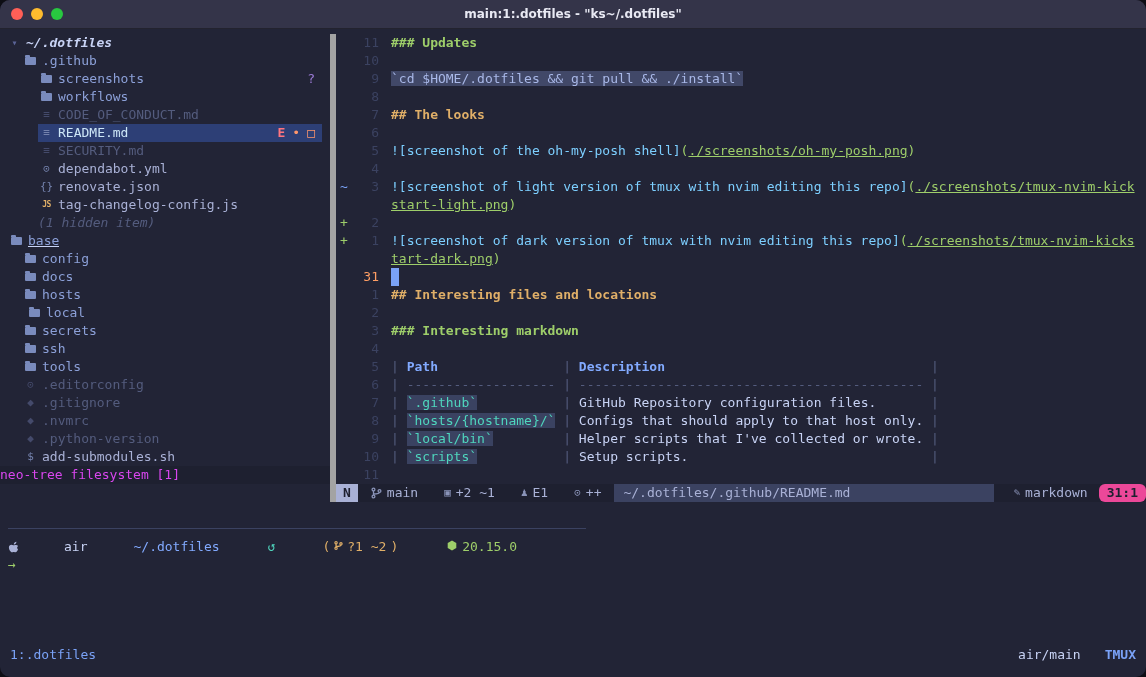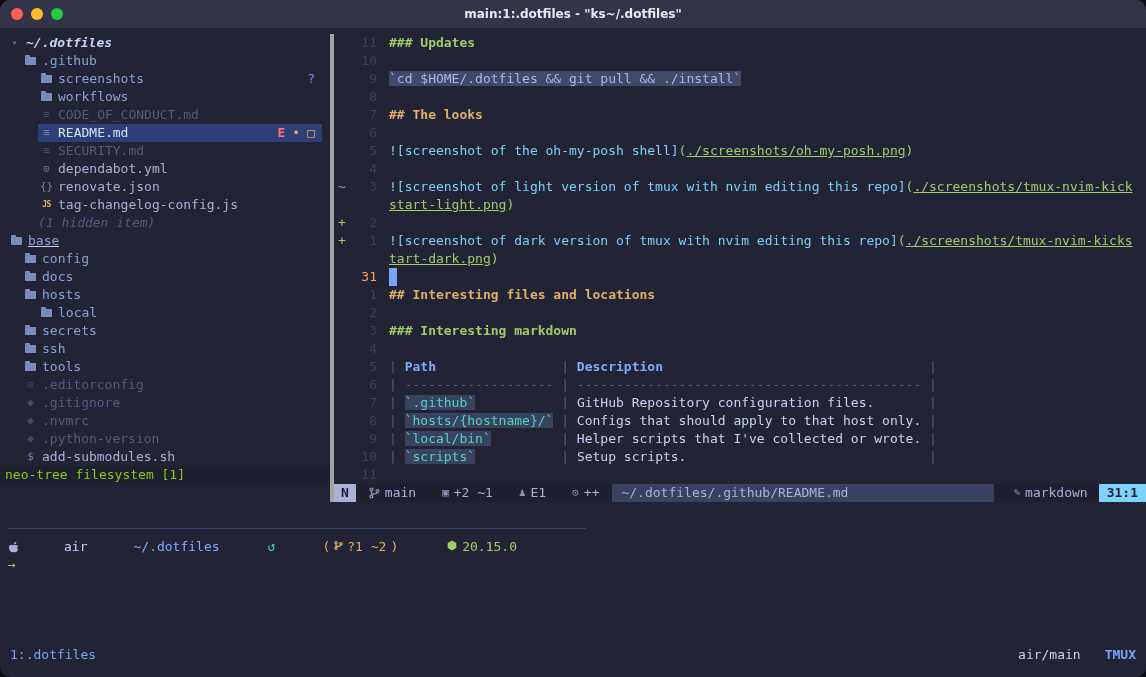--- a/index.html
+++ b/index.html
@@ -10,21 +10,21 @@
     display:flex;align-items:center;position:relative;}
   .lights{display:flex;gap:8px;padding-left:11px;z-index:2;}
   .light{width:12px;height:12px;border-radius:50%;display:inline-block;}
   .light.red{background:#ff5f57}.light.yellow{background:#febc2e}.light.green{background:#28c840}
   .title{position:absolute;left:0;right:0;text-align:center;font-family:"DejaVu Sans",sans-serif;
     font-size:12px;font-weight:bold;color:#e8e9f3;}
   
   .terminal{flex:1;display:flex;flex-direction:column;font-size:13px;line-height:18px;color:#c8d3f5;min-height:0;}
   .main-split{display:flex;flex:0 0 auto;padding-top:5px;}
   .sidebar{width:330px;flex:0 0 330px;display:flex;flex-direction:column;}
-  .editor-col{flex:1;min-width:0;border-left:4px solid #a3a3a3;display:flex;flex-direction:column;}
+  .editor-col{flex:1;min-width:0;border-left:6px solid #a3a3a3;display:flex;flex-direction:column;}
   
   .tree-row{height:18px;display:flex;align-items:center;white-space:pre;}
   .tree-inner{flex:1;display:flex;align-items:center;height:18px;margin-right:8px;min-width:0;}
   .tree-sel{background:#2d3f76;}
   .t-icon{width:17px;flex:0 0 17px;display:inline-flex;justify-content:center;align-items:center;
     margin-right:3px;color:#7482ad;font-size:11px;}
   .ti-js{color:#e0af68;font-size:8px;font-weight:bold;letter-spacing:-0.5px;}
   .ti-chevron{color:#5b6498;font-size:10px;}
   .fold-shape{width:11px;height:8px;background:#7a8bbd;border-radius:1px;position:relative;display:inline-block;}
   .fold-shape::before{content:"";position:absolute;top:-2px;left:0;width:5px;height:2px;background:#7a8bbd;
@@ -35,21 +35,21 @@
   .dir  .tree-label{color:#8ca0d8;}
   .file .tree-label{color:#a9b1d6;}
   .dim  .tree-label{color:#545c7e;}
   .sel  .tree-label{color:#cde6f7;}
   .hiddennote .tree-label{color:#545c7e;font-style:italic;}
   .tree-right{margin-left:auto;display:flex;gap:7px;padding-right:7px;align-items:center;}
   .mk-err{color:#ff757f;font-weight:bold;}
   .mk-mod{color:#ff966c;}
   .mk-box{color:#ff966c;}
   .mk-untracked{color:#9d7cd8;}
-  .tree-status{height:18px;background:#1e2030;color:#84cc16;display:flex;align-items:center;padding-left:5px;}
+  .tree-status{height:18px;background:#1e2030;color:#d946ef;display:flex;align-items:center;}
   
   .ed-row{height:18px;display:flex;white-space:pre;align-items:center;}
   .sign{width:13px;flex:0 0 13px;padding-left:4px;}
   .s-add{color:#9ece6a;}
   .s-ch{color:#7aa2f7;}
   .lnum{width:26px;flex:0 0 26px;text-align:right;color:#3b4261;margin-right:12px;}
   .lnum.cur{color:#ff9e64;}
   .ltext{flex:1;min-width:0;overflow:hidden;}
   .seg-h2{color:#e0af68;font-weight:bold;}
   .seg-h3{color:#9ece6a;font-weight:bold;}
@@ -65,22 +65,22 @@
   .cursor{background:#7aa2f7;display:inline-block;}
   
   .statusline{height:18px;display:flex;align-items:center;background:#1e2030;}
   .sl-mode{background:#a9b1d6;color:#1e2030;font-weight:bold;padding:0 7px;height:18px;
     display:inline-flex;align-items:center;}
   .sl-seg{display:inline-flex;align-items:center;gap:5px;padding:0 13px;color:#a9b1d6;}
   .sl-ic{color:#8a93b8;font-size:11px;display:inline-flex;align-items:center;}
   .sl-path{flex:1;min-width:0;background:#3b4261;color:#a9b1d6;padding:0 9px;height:18px;
     display:inline-flex;align-items:center;margin-right:8px;overflow:hidden;}
   .sl-ft{display:inline-flex;align-items:center;gap:5px;color:#a9b1d6;padding:0 11px;}
-  .sl-pos{background:#7dd3fc;color:#1e2030;font-weight:bold;padding:0 8px;height:18px;
-    display:inline-flex;align-items:center;}
+  .sl-pos{background:#ec4899;color:#1e2030;font-weight:bold;padding:0 8px;height:18px;
+    display:inline-flex;align-items:center;border-radius:6px;}
   
   .cmd-area{height:26px;flex:0 0 26px;}
   .pane-sep{height:1px;width:578px;background:#3b4261;}
   .shell{padding-left:8px;}
   .prompt-line{height:18px;display:flex;align-items:center;white-space:pre;margin-top:0;}
   .prompt-line.first{margin-top:9px;gap:38px;}
   .p-apple{color:#a9b1d6;display:inline-flex;align-items:center;}
   .p-user{color:#c8d3f5;margin-left:7px;}
   .p-path{color:#82aaff;margin-left:8px;}
   .p-sync{color:#4fd6be;margin-left:10px;}
@@ -121,21 +121,21 @@
             <div class="tree-row sel" style="padding-left: 38px;"><div class="tree-inner tree-sel"><span class="t-icon ti-md">≡</span><span class="tree-label">README.md</span><span class="tree-right"><span class="mk-err">E</span><span class="mk-mod">•</span><span class="mk-box">□</span></span></div></div>
             <div class="tree-row dim" style="padding-left: 38px;"><div class="tree-inner"><span class="t-icon ti-md">≡</span><span class="tree-label">SECURITY.md</span></div></div>
             <div class="tree-row file" style="padding-left: 38px;"><div class="tree-inner"><span class="t-icon ti-yml">⊙</span><span class="tree-label">dependabot.yml</span></div></div>
             <div class="tree-row file" style="padding-left: 38px;"><div class="tree-inner"><span class="t-icon ti-json">{}</span><span class="tree-label">renovate.json</span></div></div>
             <div class="tree-row file" style="padding-left: 38px;"><div class="tree-inner"><span class="t-icon ti-js">JS</span><span class="tree-label">tag-changelog-config.js</span></div></div>
             <div class="tree-row hiddennote" style="padding-left: 38px;"><div class="tree-inner"><span class="tree-label">(1 hidden item)</span></div></div>
             <div class="tree-row dir" style="padding-left: 8px; text-decoration: underline;"><div class="tree-inner"><span class="t-icon ti-folder"><i class="fold-shape"></i></span><span class="tree-label">base</span></div></div>
             <div class="tree-row dir" style="padding-left: 22px;"><div class="tree-inner"><span class="t-icon ti-folder"><i class="fold-shape"></i></span><span class="tree-label">config</span></div></div>
             <div class="tree-row dir" style="padding-left: 22px;"><div class="tree-inner"><span class="t-icon ti-folder"><i class="fold-shape"></i></span><span class="tree-label">docs</span></div></div>
             <div class="tree-row dir" style="padding-left: 22px;"><div class="tree-inner"><span class="t-icon ti-folder"><i class="fold-shape"></i></span><span class="tree-label">hosts</span></div></div>
-            <div class="tree-row dir" style="padding-left: 38px; justify-content: flex-end;"><div class="tree-inner"><span class="t-icon ti-folder"><i class="fold-shape"></i></span><span class="tree-label">local</span></div></div>
+            <div class="tree-row dir" style="padding-left: 26px; justify-content: flex-end;"><div class="tree-inner"><span class="t-icon ti-folder"><i class="fold-shape"></i></span><span class="tree-label">local</span></div></div>
             <div class="tree-row dir" style="padding-left: 22px;"><div class="tree-inner"><span class="t-icon ti-folder"><i class="fold-shape"></i></span><span class="tree-label">secrets</span></div></div>
             <div class="tree-row dir" style="padding-left: 22px;"><div class="tree-inner"><span class="t-icon ti-folder"><i class="fold-shape"></i></span><span class="tree-label">ssh</span></div></div>
             <div class="tree-row dir" style="padding-left: 22px;"><div class="tree-inner"><span class="t-icon ti-folder"><i class="fold-shape"></i></span><span class="tree-label">tools</span></div></div>
             <div class="tree-row dim" style="padding-left: 22px;"><div class="tree-inner"><span class="t-icon ti-gear">⊙</span><span class="tree-label">.editorconfig</span></div></div>
             <div class="tree-row dim" style="padding-left: 22px;"><div class="tree-inner"><span class="t-icon ti-diamond">◆</span><span class="tree-label">.gitignore</span></div></div>
             <div class="tree-row dim" style="padding-left: 22px;"><div class="tree-inner"><span class="t-icon ti-diamond">◆</span><span class="tree-label">.nvmrc</span></div></div>
             <div class="tree-row dim" style="padding-left: 22px;"><div class="tree-inner"><span class="t-icon ti-diamond">◆</span><span class="tree-label">.python-version</span></div></div>
             <div class="tree-row file" style="padding-left: 22px;"><div class="tree-inner"><span class="t-icon ti-sh">$</span><span class="tree-label">add-submodules.sh</span></div></div>
           </div>
         <div class="tree-status">neo-tree filesystem [1]</div>

